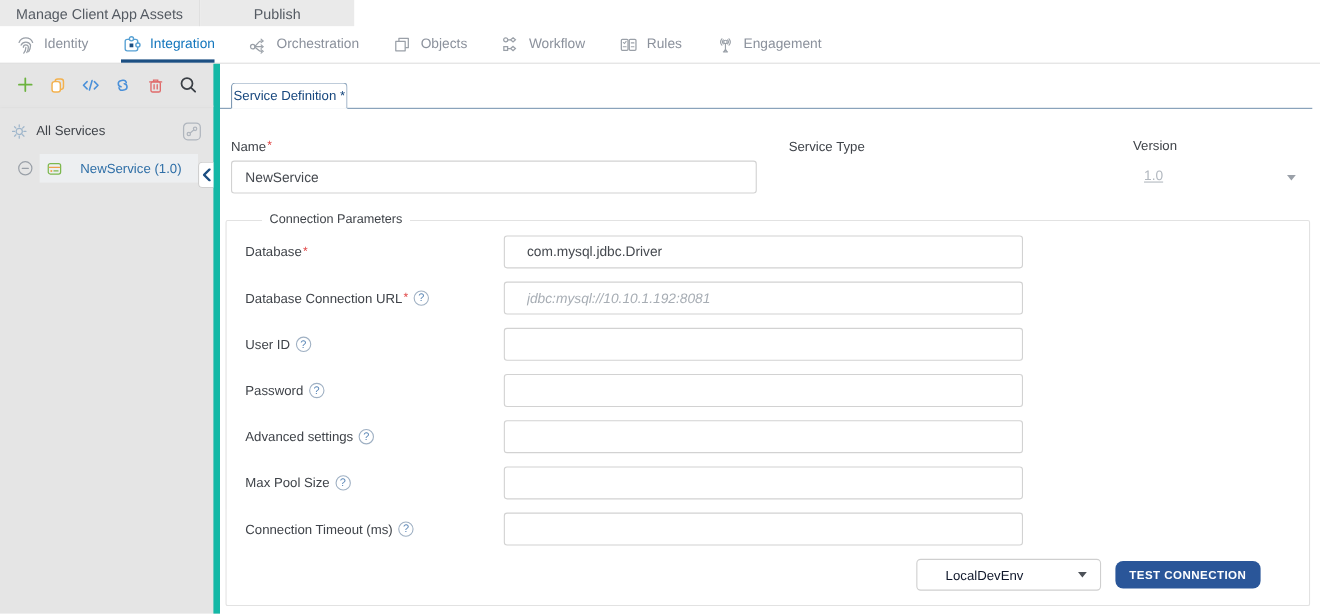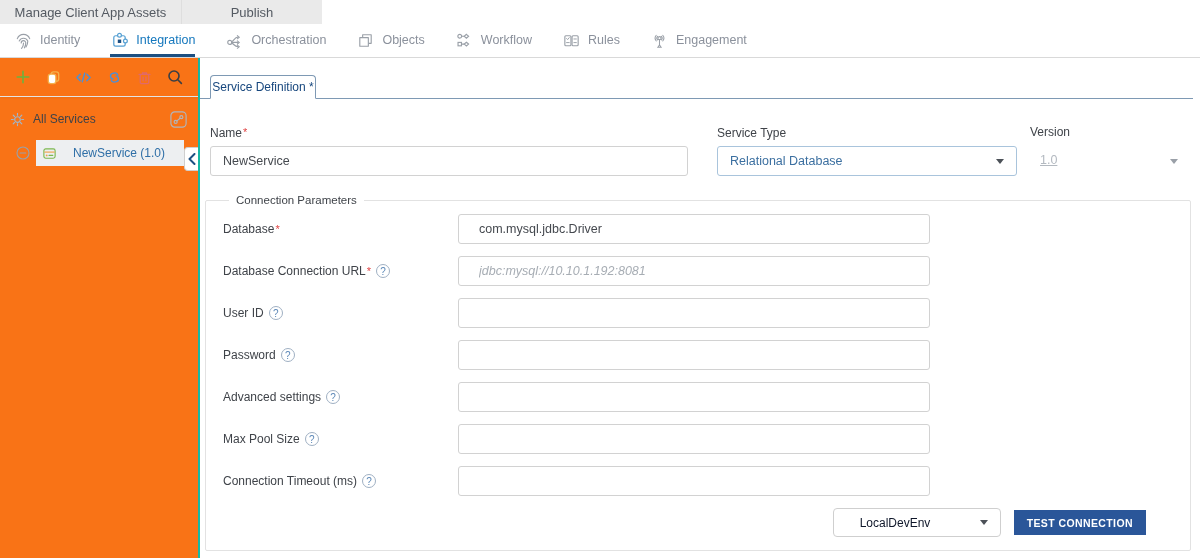--- a/index.html
+++ b/index.html
@@ -15,21 +15,21 @@
   .ttab.g2 { width:140px; background:#eaeaea; color:#545a62; }
 
   
   .subnav { position:absolute; left:0; top:24px; right:0; height:34px; background:#fff; border-bottom:1px solid #d9d9d9; display:flex; align-items:stretch; gap:30px; padding-left:14px; }
   .sn-item { display:flex; align-items:center; gap:7px; border-bottom:3px solid transparent; padding-top:2px; cursor:pointer; }
   .sn-label { font-size:12.5px; color:#8b919c; }
   .sn-item.active { border-bottom-color:#1c4f82; }
   .sn-item.active .sn-label { color:#1477bd; }
 
   
-  .sidebar { position:absolute; left:0; top:58px; bottom:0; width:200px; background:#f97316; border-right:2px solid #14b8a6; }
+  .sidebar { position:absolute; left:0; top:58px; bottom:0; width:200px; background:#e5e5e5; border-right:6px solid #14b8a6; }
   .toolbar { height:39px; display:flex; align-items:center; justify-content:space-between; padding:0 13px; border-bottom:1px solid #e4e4e4; box-shadow:0 1px 2px rgba(0,0,0,.05); }
   .tbtn { width:20px; height:20px; display:flex; align-items:center; justify-content:center; cursor:pointer; }
   .svc-row { margin-top:10px; padding:0 10px; height:24px; display:flex; align-items:center; cursor:pointer; }
   .svc-label { font-size:12px; color:#3f4349; margin-left:8px; }
   .svc-map { margin-left:auto; cursor:pointer; }
   .tree-row { margin-top:9px; height:26px; display:flex; align-items:center; }
   .expander { margin-left:16px; cursor:pointer; }
   .tree-sel { margin-left:6px; margin-right:14px; flex:1; height:26px; background:#edeff1; display:flex; align-items:center; padding-left:6px; cursor:pointer; }
   .tree-label { margin-left:16px; font-size:12px; color:#2f6fa7; }
   .collapse-handle { position:absolute; right:0; top:89px; width:14px; height:24px; background:#fff; border:1px solid #cfcfcf; border-right:none; border-radius:4px 0 0 4px; display:flex; align-items:center; justify-content:center; cursor:pointer; }
@@ -43,30 +43,30 @@
   .req { color:#e04343; font-size:11px; vertical-align:text-top; margin-left:1px; }
   .name-input { position:absolute; left:10px; top:88px; width:478px; height:30px; border:1px solid #d2d2d2; border-radius:3px; font-family:"Liberation Sans",sans-serif; font-size:12.5px; color:#45494f; padding:0 12px; outline:none; }
   .stype-box { position:absolute; left:517px; top:88px; width:300px; height:30px; border:1px solid #a9c4dc; border-radius:3px; background:#fff; display:flex; align-items:center; padding:0 12px; font-size:12.5px; color:#3b6fa0; cursor:pointer; }
   .ver-value { position:absolute; left:840px; top:95px; font-size:12.5px; color:#b3b9c0;text-decoration:underline; }
   .caret { width:0; height:0; border-left:4px solid transparent; border-right:4px solid transparent; border-top:5px solid #4c5158; }
   .stype-box .caret { margin-left:auto; }
   .ver-caret { position:absolute; left:970px; top:101px; border-top-color:#9aa0a8; }
 
   .fs-wrap { position:absolute; left:5px; top:136px; width:986px; height:357px; }
   fieldset { width:100%; height:100%; border:1px solid #e2e2e2; border-radius:2px; padding:8px 0 0 17px; position:relative; }
-  legend { margin-left:6px; padding:0 7px; font-size:11.5px; color:#3f4349; }
+  legend { margin-left:15px; padding:0 7px; font-size:11.5px; color:#3f4349; }
   .crow { display:flex; align-items:center; height:30px; margin-bottom:12px; }
   .crow .lbl-cell { flex:0 0 235px; font-size:12px; color:#3f4349; display:flex; align-items:center; }
   .crow input { width:472px; height:30px; border:1px solid #d2d2d2; border-radius:3px; font-family:"Liberation Sans",sans-serif; font-size:12.5px; color:#45494f; padding:0 20px; outline:none; }
   .crow input::placeholder { font-style:italic; color:#a7adb4; }
   .help { display:inline-flex; align-items:center; justify-content:center; width:14px; height:14px; border:1px solid #9fb0c3; border-radius:50%; font-size:10px; color:#5b87b7; margin-left:5px; cursor:pointer; flex:none; }
   .fs-footer { position:absolute; right:44px; bottom:13px; display:flex; align-items:center; gap:13px; }
   .env-select { width:168px; height:29px; border:1px solid #cfcfcf; border-radius:4px; background:#fff; display:flex; align-items:center; padding:0 12px 0 26px; font-size:12px; color:#0f172a; cursor:pointer; }
   .env-select .caret { margin-left:auto; }
-  .test-btn { height:25px; padding:0 13px; background:#2a5699; border:none; border-radius:0; color:#fff; font-family:"Liberation Sans",sans-serif; font-size:10.5px; font-weight:bold; letter-spacing:.4px; cursor:pointer; }
+  .test-btn { height:25px; padding:0 13px; background:#2a5699; border:none; border-radius:7px; color:#fff; font-family:"Liberation Sans",sans-serif; font-size:10.5px; font-weight:bold; letter-spacing:.4px; cursor:pointer; }
 </style>
 </head>
 <body>
 
 <header class="top-tabs">
   <div class="ttab g1">Manage Client App Assets</div>
   <div class="ttab g2">Publish</div>
 </header>
 
 <nav class="subnav">
@@ -234,24 +234,20 @@
 <main class="content">
   <div class="def-line"></div>
   <div class="def-tab">Service Definition *</div>
 
   <div class="flabel" style="left:10px; top:68px;">
     <span>Name</span><span class="req">*</span>
   </div>
   <input class="name-input" type="text" value="NewService" style="">
 
   <div class="flabel" style="left:517px; top:68px;">Service Type</div>
-  <div class="stype-box">
-    <span>Relational Database</span>
-    <span class="caret"></span>
-  </div>
 
   <div class="flabel" style="left:830px; top:67px;">Version</div>
   <div class="ver-value">1.0</div>
   <span class="caret ver-caret"></span>
 
   <div class="fs-wrap">
     <fieldset>
       <legend>Connection Parameters</legend>
 
       <div class="crow">

